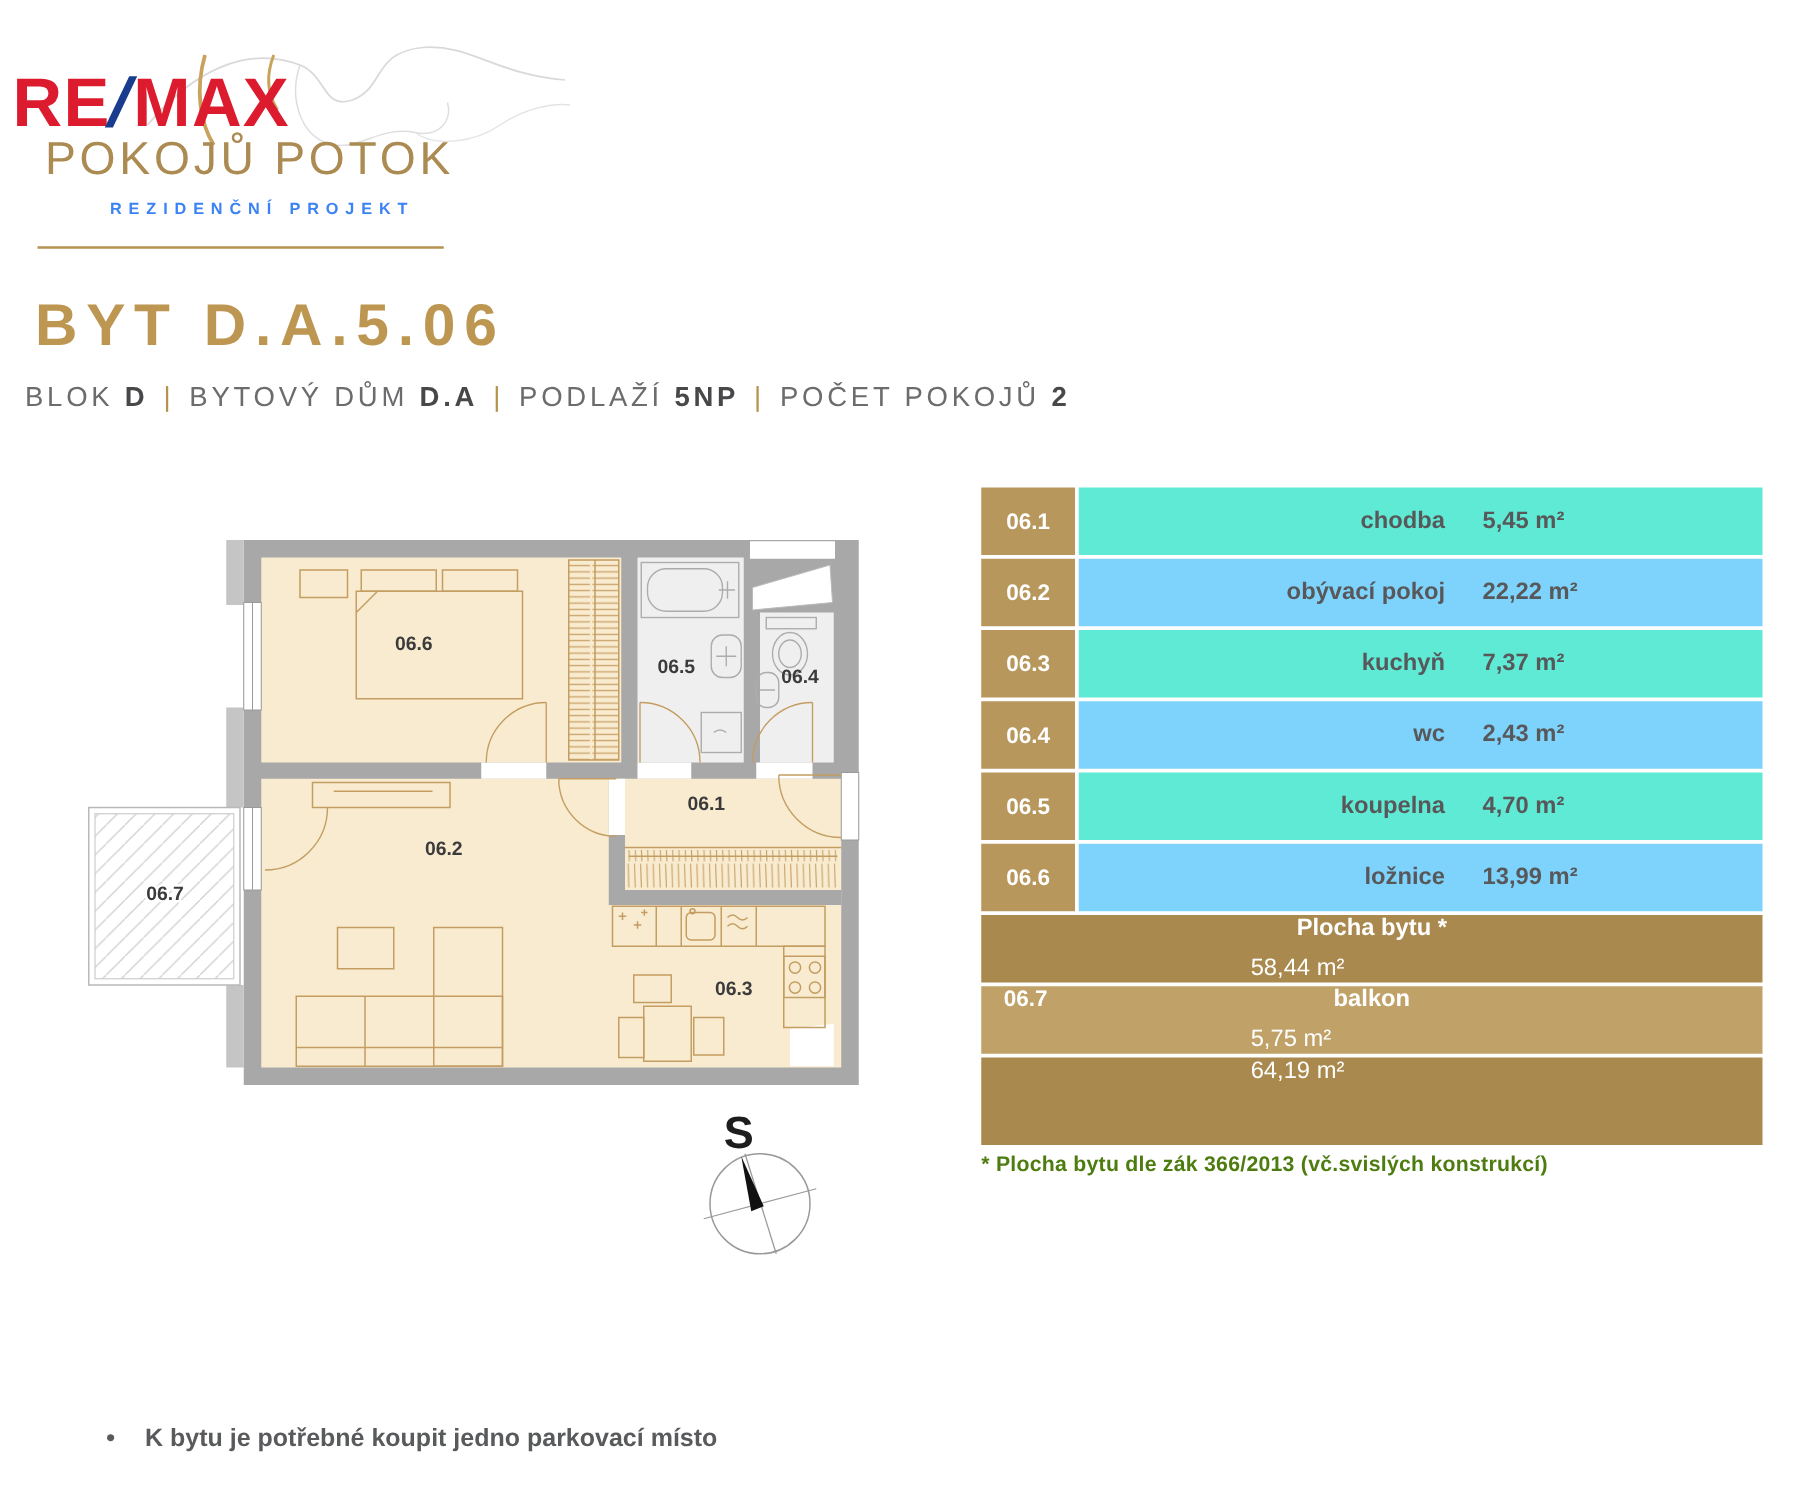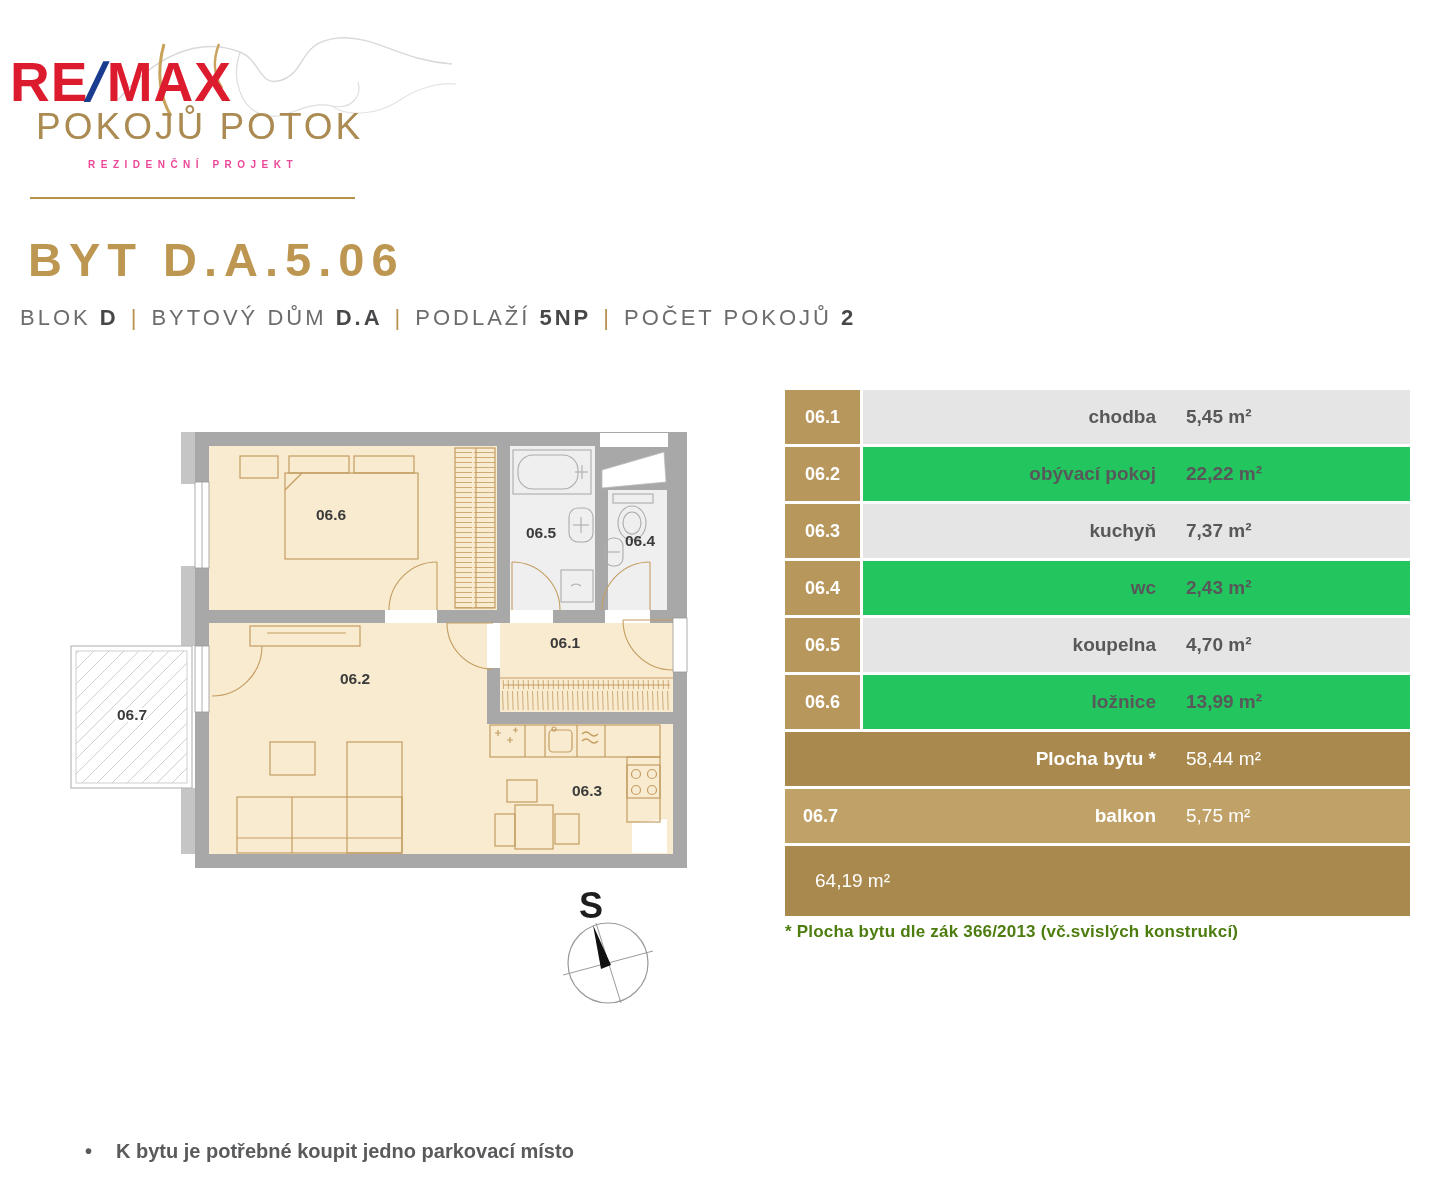--- a/index.html
+++ b/index.html
@@ -8,45 +8,45 @@
     font-family:"Liberation Sans", sans-serif;overflow:hidden;color:#58585a;
   }
   
   .sketch{position:absolute;left:100px;top:22px;z-index:0;}
   .remax{position:absolute;left:10px;top:50px;z-index:1;
     font-size:55px;font-weight:700;letter-spacing:1px;color:#dc1c2e;white-space:nowrap;}
   .remax .slash{color:#1a3c8f;display:inline-block;transform:skewX(-16deg);margin:0 1px;}
   .project-name{position:absolute;left:36px;top:106px;z-index:1;
     font-size:37px;font-weight:400;letter-spacing:3px;color:#ab8b52;white-space:nowrap;}
   .tagline{position:absolute;left:88px;top:159px;z-index:1;
-    font-size:10px;font-weight:700;letter-spacing:5.5px;color:#ec4899;white-space:nowrap;}
+    font-size:13px;font-weight:700;letter-spacing:5.5px;color:#3b82f6;white-space:nowrap;}
   .gold-divider{position:absolute;left:30px;top:197px;width:325px;height:2px;background:#b5924e;}
   
   .apt-title{position:absolute;left:28px;top:232px;font-size:47px;font-weight:700;
     letter-spacing:7px;color:#bd9751;white-space:nowrap;text-align:right;}
   .apt-subtitle{position:absolute;left:20px;top:293px;font-size:22px;font-weight:400;
     letter-spacing:3px;color:#6b6c6e;white-space:nowrap;margin-top:12px;}
   .apt-subtitle b{color:#48484a;font-weight:700;}
   .apt-subtitle .sep{color:#b5924e;padding:0 12px;font-weight:400;}
   
   .plan{position:absolute;left:55px;top:420px;}
   .plan text{font-family:"Liberation Sans", sans-serif;font-weight:700;font-size:15.5px;fill:#3b3b3b;}
   .plan .compass-s{font-size:36px;fill:#1d1d1d;}
   
   .area-table{position:absolute;left:785px;top:390px;width:625px;}
   .t-row{display:flex;height:54px;margin-bottom:3px;}
   .t-num{width:75px;background:#b8975c;color:#ffffff;font-weight:700;font-size:18px;
     display:flex;align-items:center;justify-content:center;}
   .t-main{flex:1;margin-left:3px;display:flex;align-items:center;font-size:19px;}
-  .t-main.shade-gray{background:#e5e5e5;}
-  .t-main.shade-white{background:#22c55e;}
+  .t-main.shade-gray{background:#5eead4;}
+  .t-main.shade-white{background:#7dd3fc;}
   .t-name{flex:1;text-align:right;font-weight:700;color:#58585a;}
   .t-val{width:254px;padding-left:30px;box-sizing:border-box;text-align:left;color:#58585a;font-weight:bold;}
   .s-row{position:relative;display:flex;align-items:center;height:54px;margin-bottom:3px;
-    color:#ffffff;font-size:19px;}
+    color:#ffffff;font-size:19px;flex-direction:column;}
   .s-row.dark{background:#aa894e;}
   .s-row.light{background:#c0a268;}
   .s-row.tall{height:70px;}
   .s-num{position:absolute;left:18px;font-weight:700;font-size:18px;}
   .s-name{flex:1;text-align:right;font-weight:700;line-height:1.15;}
   .s-val{width:254px;padding-left:30px;box-sizing:border-box;}
   .footnote{position:absolute;left:785px;top:922px;font-size:17px;font-weight:700;
     color:#4d7c0f;letter-spacing:.2px;}
   
   .footer-note{position:absolute;left:85px;top:1140px;font-size:20px;font-weight:700;

